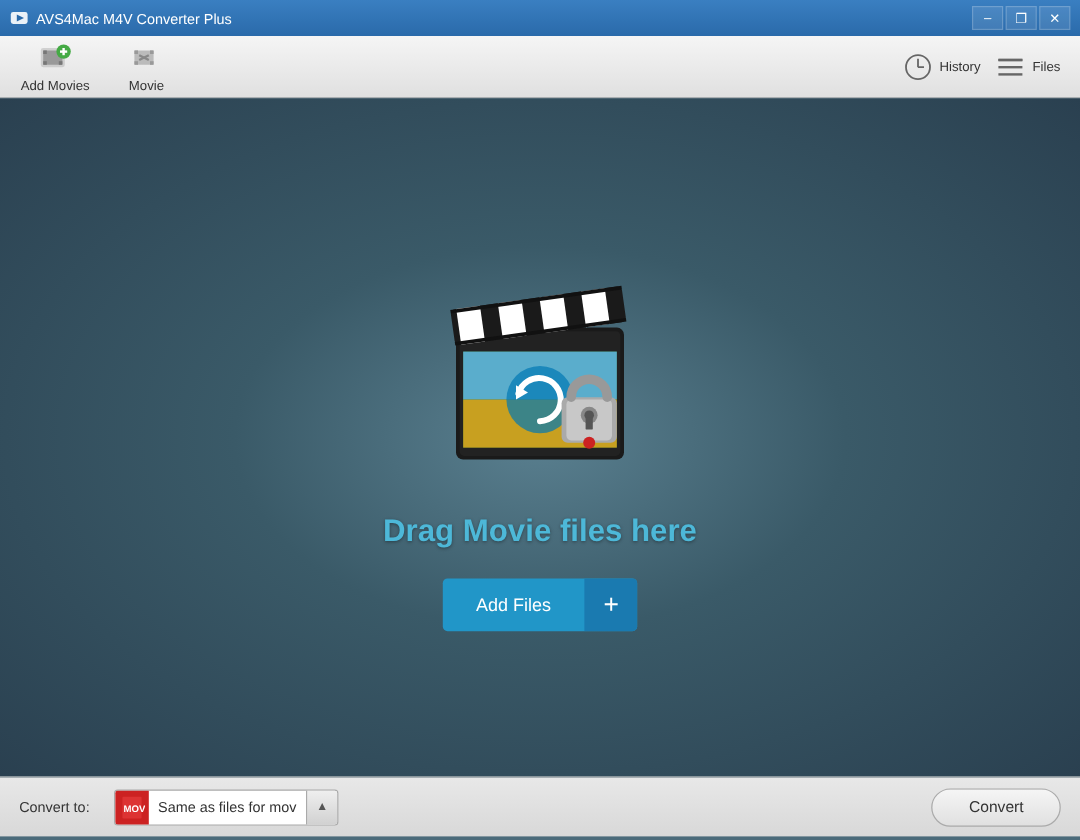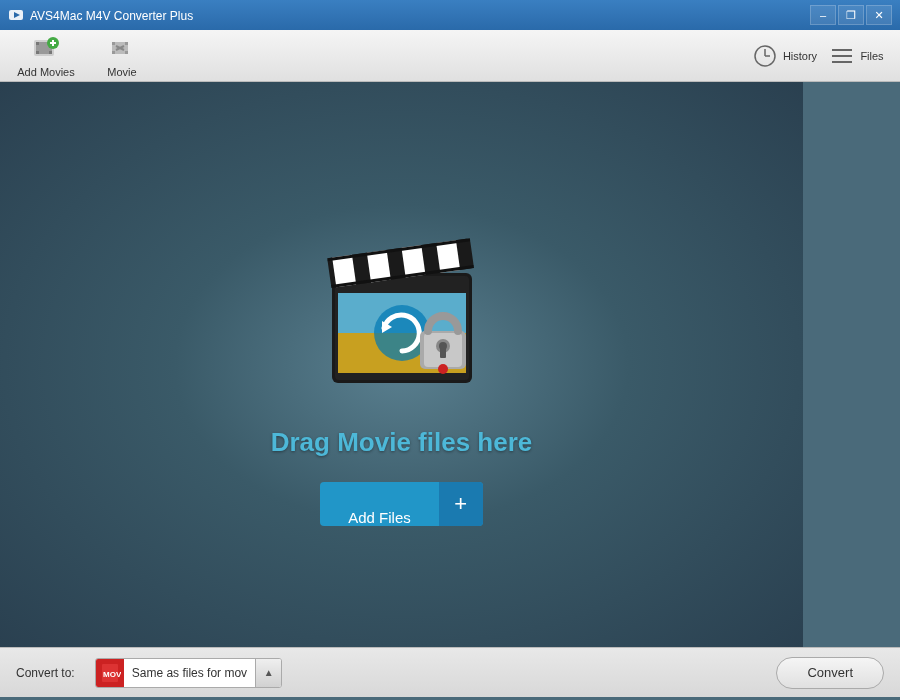--- a/index.html
+++ b/index.html
@@ -102,21 +102,21 @@
       height: 58px;
       background: transparent;
       border: none;
       cursor: pointer;
       gap: 4px;
       border-radius: 3px;
     }
 
     
     #main-content {
-      width: 803px;
+      width: 900px;
       height: 565px;
       background: radial-gradient(ellipse at center, #5a8090 0%, #3a5a68 40%, #2a4050 100%);
       display: flex;
       flex-direction: column;
       align-items: center;
       justify-content: center;
       gap: 24px;
     }
 
     
@@ -131,21 +131,21 @@
       color: #4db8d8;
       font-size: 26px;
       font-weight: 600;
       text-align: center;
       text-shadow: 0 1px 3px rgba(0,0,0,0.4);
     }
 
     
     #add-files-btn {
       display: flex;
-      align-items: flex-end;
+      align-items: center;
       background: #2196c8;
       border: none;
       border-radius: 4px;
       cursor: pointer;
       overflow: hidden;
       height: 44px;
     }
     #add-files-label {
       color: white;
       font-size: 15px;

